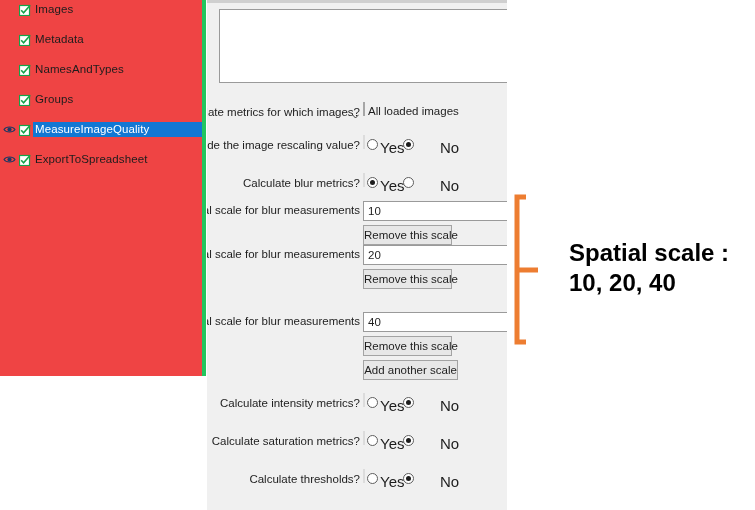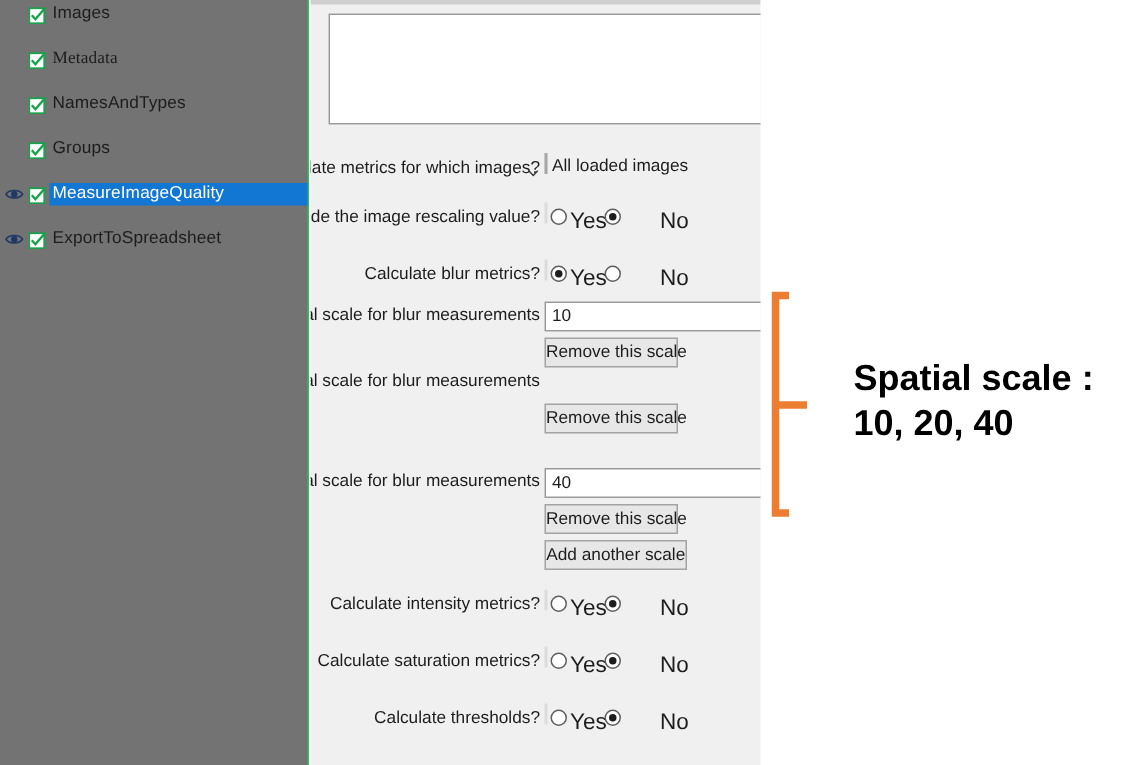--- a/index.html
+++ b/index.html
@@ -15,23 +15,23 @@
     font-family: "Liberation Sans", sans-serif;
     font-size: 11px;
     color: #1d1d1d;
   }
 
   
   #sidebar {
     position: absolute;
     left: 0; top: 0;
     width: 206px;
-    height: 510px;
-    background: #737373;
-    border-right: 1px solid #22c55e;
+    height: 376px;
+    background: #ef4444;
+    border-right: 4px solid #22c55e;
     box-sizing: border-box;
   }
   .module-row {
     position: relative;
     height: 15px;
     line-height: 15px;
     white-space: nowrap;
   }
   .module-row .eye {
     position: absolute;
@@ -226,21 +226,21 @@
   <div class="module-row" style="top:2px;">
     <span class="chk">
       <svg width="12" height="12" viewBox="0 0 12 12">
         <rect x="0.5" y="1.5" width="10" height="10" fill="#ffffff" stroke="#16a34a" stroke-width="1.2"></rect>
         <path d="M2.2 6.2 L4.6 8.8 L11.2 1.2" fill="none" stroke="#16a34a" stroke-width="1.6"></path>
       </svg>
     </span>
     <span class="mlabel">Images</span>
   </div>
 
-  <div class="module-row" style="top:17px;font-family:Liberation Serif, serif;">
+  <div class="module-row" style="top:17px;">
     <span class="chk">
       <svg width="12" height="12" viewBox="0 0 12 12">
         <rect x="0.5" y="1.5" width="10" height="10" fill="#ffffff" stroke="#16a34a" stroke-width="1.2"></rect>
         <path d="M2.2 6.2 L4.6 8.8 L11.2 1.2" fill="none" stroke="#16a34a" stroke-width="1.6"></path>
       </svg>
     </span>
     <span class="mlabel">Metadata</span>
   </div>
 
   <div class="module-row" style="top:32px;">
@@ -344,20 +344,23 @@
   <div class="setting" style="top:201px;">
     <span class="slabel">Spatial scale for blur measurements</span>
     <span class="textfield" style="top:0;">
       <span>10</span>
     </span>
   </div>
   <div class="btn" style="top:225px; width:89px;">Remove this scale</div>
 
   <div class="setting" style="top:245px;">
     <span class="slabel">Spatial scale for blur measurements</span>
+    <span class="textfield" style="top:0;">
+      <span>20</span>
+    </span>
   </div>
   <div class="btn" style="top:269px; width:89px;">Remove this scale</div>
 
   <div class="setting" style="top:312px;">
     <span class="slabel">Spatial scale for blur measurements</span>
     <span class="textfield" style="top:0;">
       <span>40</span>
     </span>
   </div>
   <div class="btn" style="top:336px; width:89px;">Remove this scale</div>

